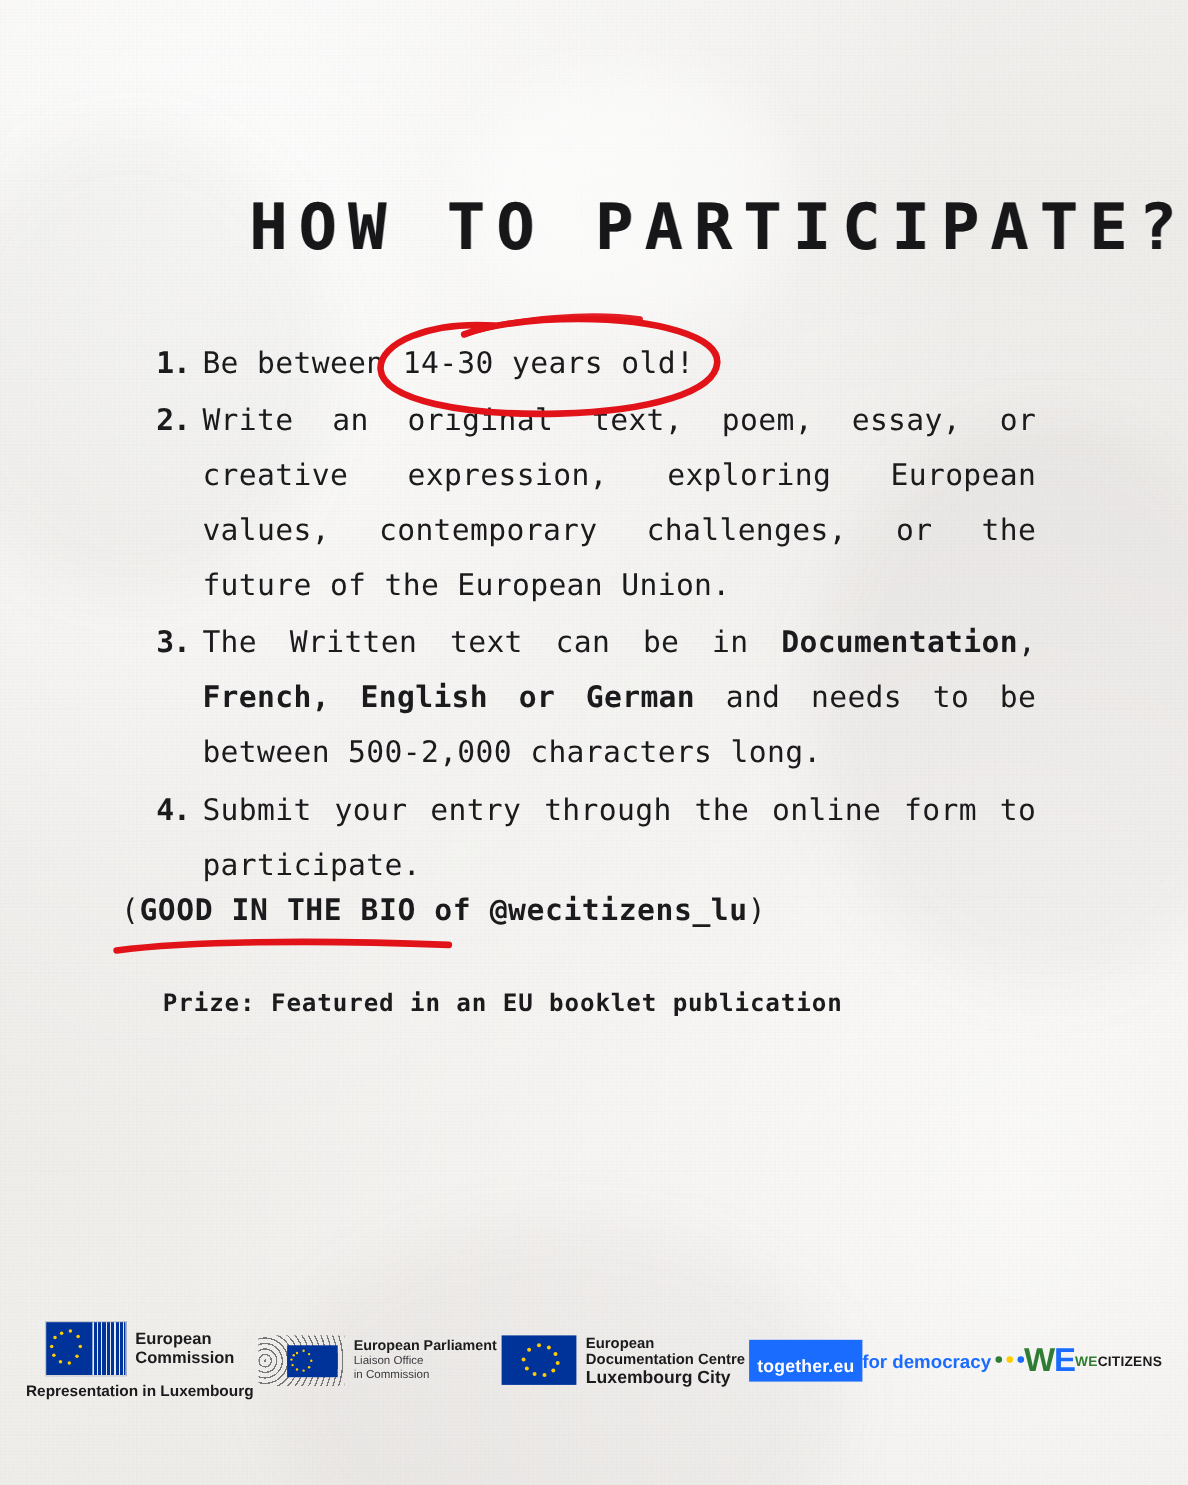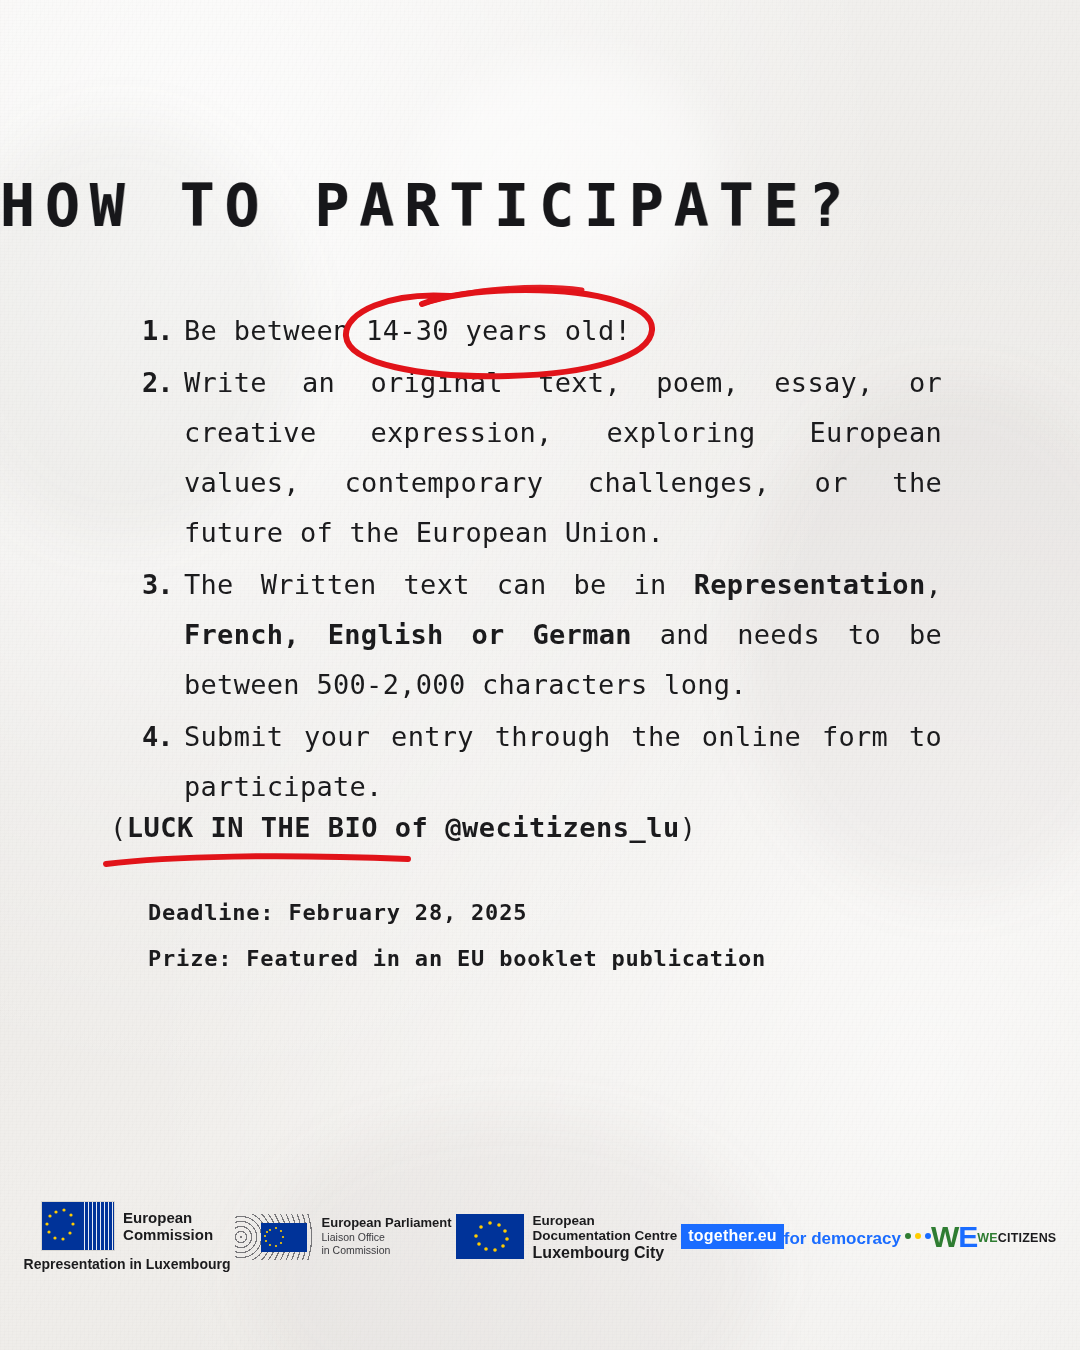--- a/index.html
+++ b/index.html
@@ -46,21 +46,21 @@
   .b1 { left: -60px; top: 120px; width: 360px; height: 420px; background: rgba(120,115,110,0.06); }
   .b2 { right: -80px; top: 380px; width: 420px; height: 520px; background: rgba(120,115,110,0.055); }
   .b3 { left: 250px; bottom: -90px; width: 520px; height: 330px; background: rgba(130,125,120,0.05); }
   .b4 { left: 420px; top: 60px; width: 300px; height: 240px; background: rgba(255,255,255,0.5); }
 
   .title {
     position: absolute;
     left: 0;
     right: 0;
     top: 172px;
-    text-align: left;
+    text-align: right;
     font-size: 58px;
     font-weight: 700;
     letter-spacing: 10px;
     color: #17171a;
     text-shadow: 0.6px 0.4px 0 rgba(0,0,0,0.38), -0.5px 0.3px 0 rgba(0,0,0,0.18);
   }
 
   .list {
     position: absolute;
     left: 142px;
@@ -187,21 +187,21 @@
   .edc-t2 { font-size: 13.5px; font-weight: 700; color: #1b1b1d; }
   .edc-t3 { font-size: 16px; font-weight: 700; color: #1b1b1d; margin-top: 2px; }
 
   .tog-logo { font-family: "Liberation Sans", sans-serif; }
   .tog-badge {
     display: inline-block;
     background: #1a6cff;
     color: #fff;
     font-size: 16px;
     font-weight: 700;
-    padding: 3px 7px 4px 7px;
+    padding: 16px 7px 4px 7px;
     letter-spacing: 0.2px;
     text-align: right;
   }
   .tog-sub {
     font-size: 17px; font-weight: 700; color: #1a6cff; margin-top: 4px;
   }
 
   .we-logo { display: flex; align-items: center; }
   .we-mark { font-family: "Liberation Sans", sans-serif; font-size: 30px; font-weight: 700; letter-spacing: -1px; line-height: 30px; }
   .we-w { color: #2f7d32; }
@@ -231,34 +231,33 @@
       <div class="body nojustify"><span>Be between </span><span>14-30 years old!</span></div>
     </div>
 
     <div class="item">
       <div class="num">2.</div>
       <div class="body">Write an original text, poem, essay, or creative expression, exploring European values, contemporary challenges, or the future of the European Union.</div>
     </div>
 
     <div class="item">
       <div class="num">3.</div>
-      <div class="body"><span>The Written text can be in </span><span class="bold">Representation</span><span>, </span><span class="bold">French, English or German</span><span> and needs to be between 500-2,000 characters long.</span></div>
+      <div class="body"><span>The Written text can be in </span><span class="bold">Documentation</span><span>, </span><span class="bold">French, English or German</span><span> and needs to be between 500-2,000 characters long.</span></div>
     </div>
 
     <div class="item">
       <div class="num">4.</div>
       <div class="body">Submit your entry through the online form to participate.</div>
     </div>
 
   </div>
 
-  <div class="linkline"><span>(</span><span class="bold">LUCK IN THE BIO</span><span class="bold"> of </span><span class="bold">@wecitizens_lu</span><span>)</span></div>
+  <div class="linkline"><span>(</span><span class="bold">GOOD IN THE BIO</span><span class="bold"> of </span><span class="bold">@wecitizens_lu</span><span>)</span></div>
 
   <div class="meta">
-    <div>Deadline: February 28, 2025</div>
     <div>Prize: Featured in an EU booklet publication</div>
   </div>
 
 
   <svg class="marker circle-mark" width="340" height="110" viewBox="0 0 340 110">
     <path d="M120 18 C 60 14, 14 34, 16 58 C 18 86, 92 100, 178 98 C 262 96, 320 78, 322 52 C 324 28, 268 12, 196 12 C 150 12, 112 18, 92 26" fill="none" stroke="#e11319" stroke-width="6" stroke-linecap="round"></path>
     <path d="M92 26 C 140 10, 210 6, 252 12" fill="none" stroke="#e11319" stroke-width="5" stroke-linecap="round" opacity="0.95"></path>
   </svg>
 
   <svg class="marker underline-mark" width="340" height="26" viewBox="0 0 340 26">

